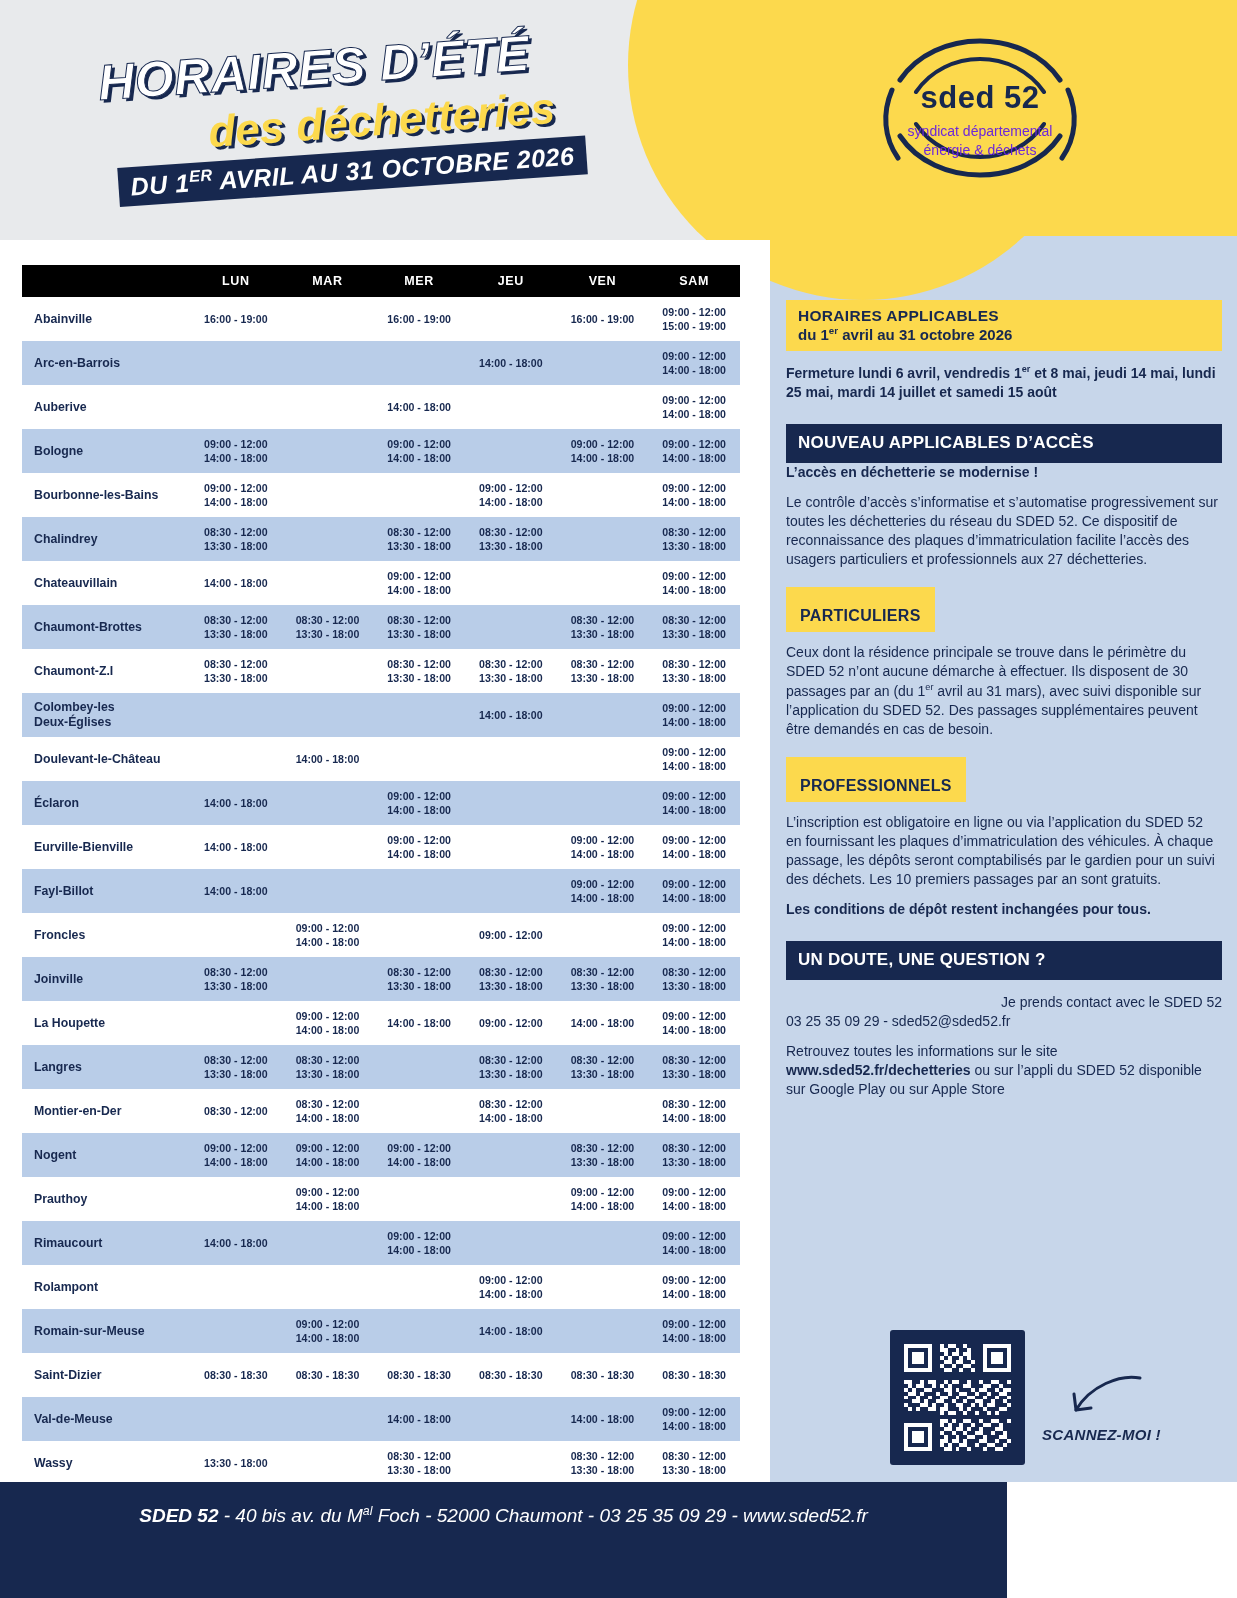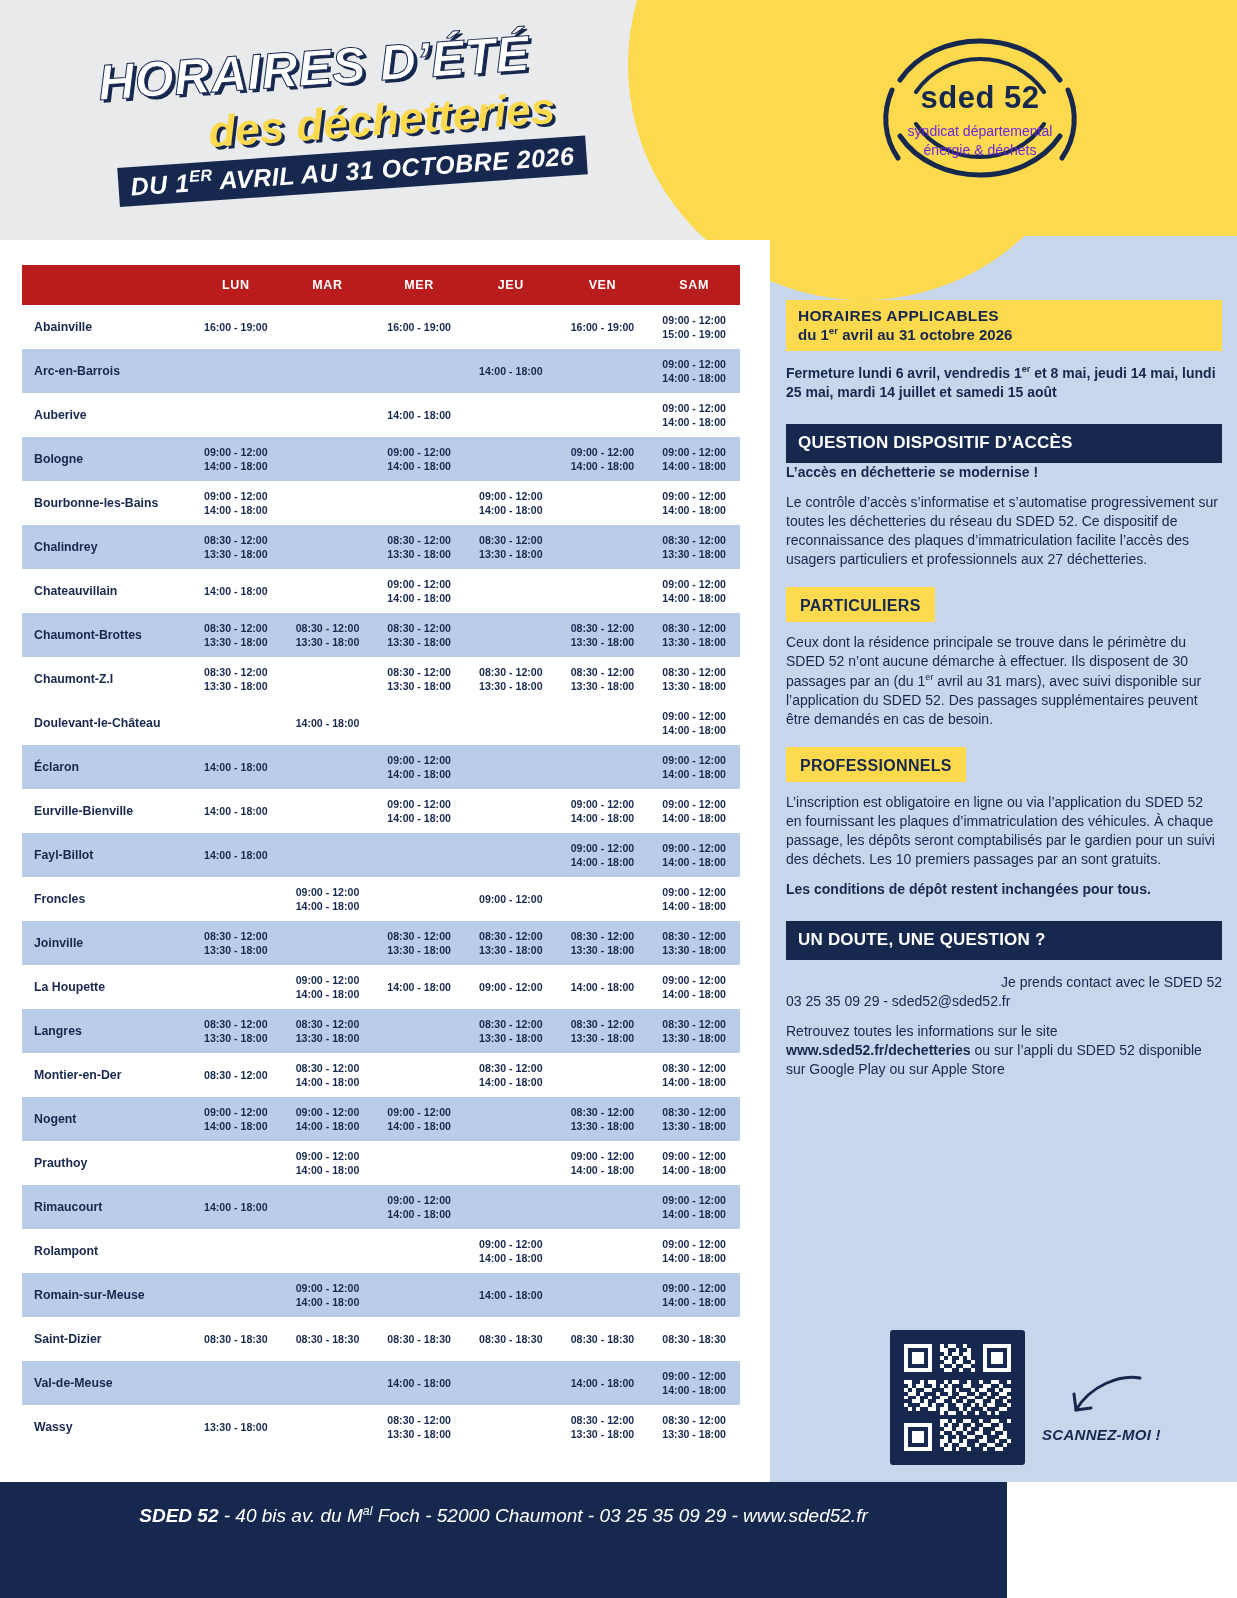--- a/index.html
+++ b/index.html
@@ -70,22 +70,22 @@
     font-size: 25px; font-weight: bold; font-style: italic; color: #ffffff;
     background: #17284f; padding: 4px 12px 5px 12px;
     transform: rotate(-4deg); transform-origin: left bottom;
     letter-spacing: .5px;
   }
 
   
   .table-wrap { position: absolute; left: 22px; top: 265px; width: 718px; }
   table { border-collapse: collapse; width: 718px; }
   thead th {
-    background: #b91c1c; color: #ffffff; font-size: 12.5px; font-weight: bold;
-    height: 40px; letter-spacing: .6px;
+    background: #000000; color: #ffffff; font-size: 12.5px; font-weight: bold;
+    height: 32px; letter-spacing: .6px;
   }
   thead th.city-col { width: 168px; }
   tbody td {
     font-size: 10.6px; font-weight: bold; color: #17284f;
     text-align: center; vertical-align: middle; line-height: 1.35;
     padding: 5px 2px;
     height: 44px;
   }
   tbody td.city {
     text-align: left; padding-left: 12px; font-size: 12.3px;
@@ -103,21 +103,21 @@
     background: #fcd94d; padding: 7px 12px 8px 12px; margin-bottom: 12px;
   }
   .band-yellow .b1 { font-size: 15.5px; font-weight: bold; letter-spacing: .3px; }
   .band-yellow .b2 { font-size: 15px; font-weight: bold; }
   .band-navy {
     background: #17284f; color: #ffffff; padding: 9px 12px 10px 12px;
     font-size: 17px; font-weight: bold; letter-spacing: .2px;
   }
   .tag-yellow {
     display: inline-block; background: #fcd94d; color: #17284f;
-    padding: 10px 14px 7px 14px; font-size: 16px; font-weight: bold;
+    padding: 20px 14px 7px 14px; font-size: 16px; font-weight: bold;
     letter-spacing: .3px;
   }
   .para { font-size: 14px; line-height: 1.36; margin: 11px 0 0 0; }
   .para.bold { font-weight: bold; }
   .spacer-18 { height: 18px; }
   .spacer-22 { height: 22px; }
 
   
   .qr-area { position: absolute; left: 890px; top: 1330px; width: 300px; height: 140px; }
   .qr { position: absolute; left: 0; top: 0; width: 135px; height: 135px; background: #17284f; padding: 10px; border-radius: 3px; }
@@ -367,20 +367,37 @@
             </td>
             <td>
               <span class="hr-line">08:30 - 12:00</span>
               <span class="hr-line">13:30 - 18:00</span>
             </td>
             <td>
               <span class="hr-line">08:30 - 12:00</span>
               <span class="hr-line">13:30 - 18:00</span>
             </td>
           </tr>
+          <tr class="even">
+            <td class="city">
+              <span class="hr-line">Colombey-les</span>
+              <span class="hr-line">Deux-Églises</span>
+            </td>
+            <td></td>
+            <td></td>
+            <td></td>
+            <td>
+              <span class="hr-line">14:00 - 18:00</span>
+            </td>
+            <td></td>
+            <td>
+              <span class="hr-line">09:00 - 12:00</span>
+              <span class="hr-line">14:00 - 18:00</span>
+            </td>
+          </tr>
           <tr class="odd">
             <td class="city">
               <span class="hr-line">Doulevant-le-Château</span>
             </td>
             <td></td>
             <td>
               <span class="hr-line">14:00 - 18:00</span>
             </td>
             <td></td>
             <td></td>
@@ -738,21 +755,21 @@
 
     <div class="band-yellow">
       <div class="b1">HORAIRES APPLICABLES</div>
       <div class="b2">du 1<sup style="font-size:.65em">er</sup> avril au 31 octobre  2026</div>
     </div>
 
     <div class="para bold" style="margin-top:6px;">Fermeture lundi 6 avril, vendredis 1<sup style="font-size:.65em">er</sup> et 8 mai, jeudi 14 mai, lundi 25 mai, mardi 14 juillet et samedi 15 août</div>
 
     <div class="spacer-22"></div>
 
-    <div class="band-navy">QUESTION DISPOSITIF D’ACCÈS</div>
+    <div class="band-navy">NOUVEAU APPLICABLES D’ACCÈS</div>
 
     <div class="para bold" style="margin-top:0;">L’accès en déchetterie se modernise !</div>
     <div class="para">Le contrôle d’accès s’informatise et s’automatise progressivement sur toutes les déchetteries du réseau du SDED 52. Ce dispositif de reconnaissance des plaques d’immatriculation facilite l’accès des usagers particuliers et professionnels aux 27 déchetteries.</div>
 
     <div class="spacer-18"></div>
 
     <div class="tag-yellow">PARTICULIERS</div>
     <div class="para">Ceux dont la résidence principale se trouve dans le périmètre du SDED 52 n’ont aucune démarche à effectuer. Ils disposent de 30 passages par an (du 1<sup style="font-size:.65em">er</sup> avril au 31 mars), avec suivi disponible sur l’application du SDED 52. Des passages supplémentaires peuvent être demandés en cas de besoin.</div>
 
     <div class="spacer-18"></div>

